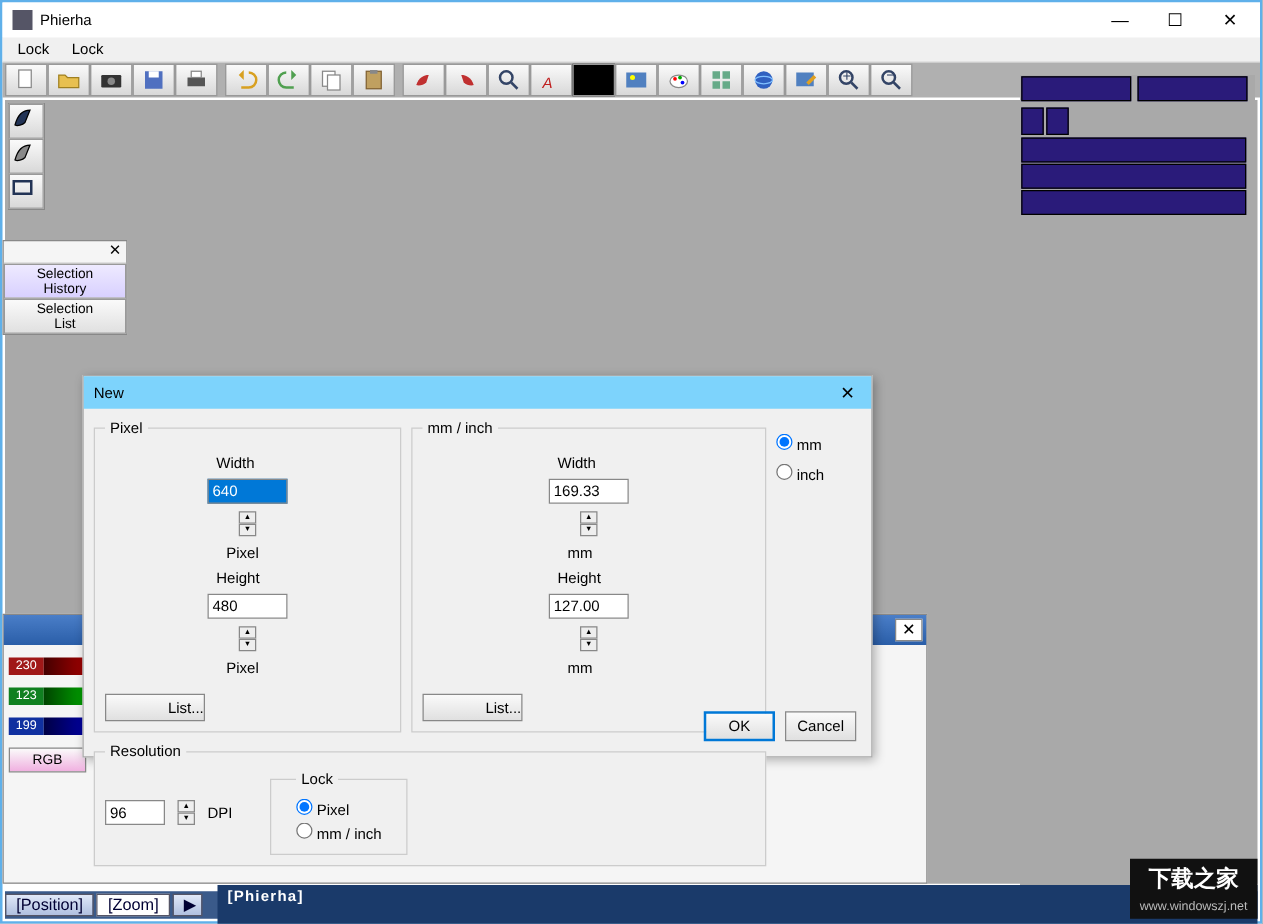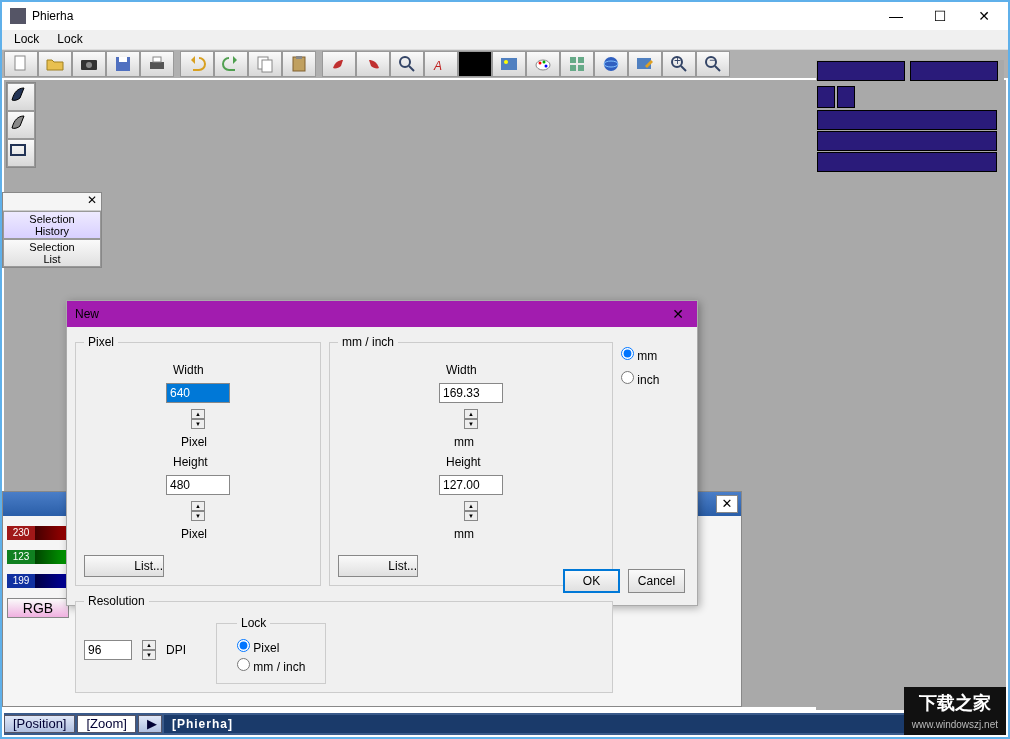--- a/index.html
+++ b/index.html
@@ -26,21 +26,21 @@
 
 .sel-panel { position: absolute; left: 0; top: 190px; width: 100px; background: #f5f5f5; border: 1px solid #888; }
 .sel-panel .close-row { height: 18px; text-align: right; padding-right: 4px; border-bottom: 1px solid #ccc; }
 .sel-panel button { width: 100%; height: 28px; background: linear-gradient(#fafafa,#e0e0e0); border: 1px solid #999; font-size: 11px; }
 .sel-panel button.active { background: linear-gradient(#eeeaff,#d8d0ff); }
 
 .right-panel { position: absolute; right: 4px; top: 58px; width: 188px; height: 650px; background: #a9a9a9; }
 .rp-block { background: #2a1b7a; border: 1px solid #000; margin: 1px; }
 
 .dialog { position: absolute; left: 64px; top: 298px; width: 632px; height: 306px; background: #f0f0f0; border: 1px solid #aaa; box-shadow: 2px 2px 8px rgba(0,0,0,.3); }
-.dlg-title { height: 26px; background: #a21caf; display: flex; align-items: center; padding: 0 8px; }
+.dlg-title { height: 26px; background: #7dd3fc; display: flex; align-items: center; padding: 0 8px; }
 .dlg-title span:first-child { flex: 1; }
 .dlg-close { width: 22px; text-align: center; cursor: pointer; font-size: 14px; }
 .dlg-body { padding: 8px; display: grid; grid-template-columns: 246px 284px 80px; gap: 8px; }
 fieldset { border: 1px solid #ccc; padding: 8px; background: #f0f0f0; }
 fieldset legend { padding: 0 4px; background: #f0f0f0; }
 .row { display: flex; align-items: center; gap: 6px; margin: 6px 0; flex-direction: column; }
 .row label { width: 50px; }
 .row input[type=text] { width: 64px; height: 20px; border: 1px solid #888; padding: 0 3px; background: #fff; }
 .row input.selected { background: #0078d7; color: #fff; }
 .spin { width: 14px; height: 20px; display: flex; flex-direction: column; }
@@ -58,27 +58,27 @@
 .cp-title { height: 24px; background: linear-gradient(#4a7ec8,#2a5ea8); }
 .cp-close { position: absolute; top: 3px; right: 3px; width: 22px; height: 18px; background: #fff; border: 1px solid #888; text-align: center; font-size: 13px; line-height: 16px; }
 .cp-body { display: flex; padding: 4px; gap: 6px; }
 .slider-block { width: 96px; }
 .slider-item { display: flex; align-items: center; height: 22px; margin: 2px 0; }
 .slider-item .val { width: 28px; height: 14px; font-size: 10px; color: #fff; text-align: center; line-height: 14px; }
 .slider-item .bar { flex: 1; height: 14px; }
 .swatch-grid { width: 180px; display: grid; grid-template-columns: repeat(12, 14px); grid-auto-rows: 14px; gap: 1px; }
 .swatch-grid div { background: #3a3; }
 .spectrum { width: 176px; height: 56px; background: linear-gradient(90deg, #00f,#0ff,#0f0,#ff0,#f00,#f0f,#00f); }
-.rgb-btn { width: 62px; height: 20px; background: linear-gradient(#fafafa,#f0b0e0); border: 1px solid #888; margin-top: 4px; font-size: 14px; }
+.rgb-btn { width: 62px; height: 20px; background: linear-gradient(#fafafa,#f0b0e0); border: 1px solid #888; margin-top: 4px; font-size: 11px; }
 .brush-size { border: 1px solid #888; padding: 2px 6px; font-size: 11px; }
 
 .statusbar { position: absolute; left: 2px; bottom: 2px; right: 2px; height: 22px; background: #3a5a8a; display: flex; align-items: center; gap: 2px; }
 .statusbar .sb-btn { height: 18px; padding: 0 8px; background: linear-gradient(#e0e8f8,#b0c0e0); border: 1px solid #556; font-size: 13px; color: #003; }
 .statusbar .sb-btn.active { background: #fff; }
-.statusbar .sb-title { flex: 1; color: #fff; font-weight: bold; background: #1a3a6a; height: 18px; line-height: 18px; padding: 0 8px; letter-spacing: 1px; }
+.statusbar .sb-title { flex: 1; margin-left: 10px; color: #fff; font-weight: bold; background: #1a3a6a; height: 32px; line-height: 18px; padding: 0 8px; letter-spacing: 1px; }
 
 .watermark { position: absolute; right: 4px; bottom: 4px; color: #fff; background: #111; padding: 4px 8px; font-size: 14px; text-align: center; }
 .watermark small { font-size: 10px; color: #bbb; }
 
 .indent-btns { display: flex; flex-direction: column; gap: 2px; margin-right: 2px; }
 .indent-btns div { width: 16px; height: 14px; background: linear-gradient(#fafafa,#e0e0e0); border: 1px solid #888; font-size: 9px; text-align: center; line-height: 12px; }
 
 .pattern-grid { width: 70px; display: grid; grid-template-columns: repeat(4,16px); grid-auto-rows: 16px; gap: 1px; }
 .pattern-grid div { border: 1px solid #000; background: #fff; }
 </style>

